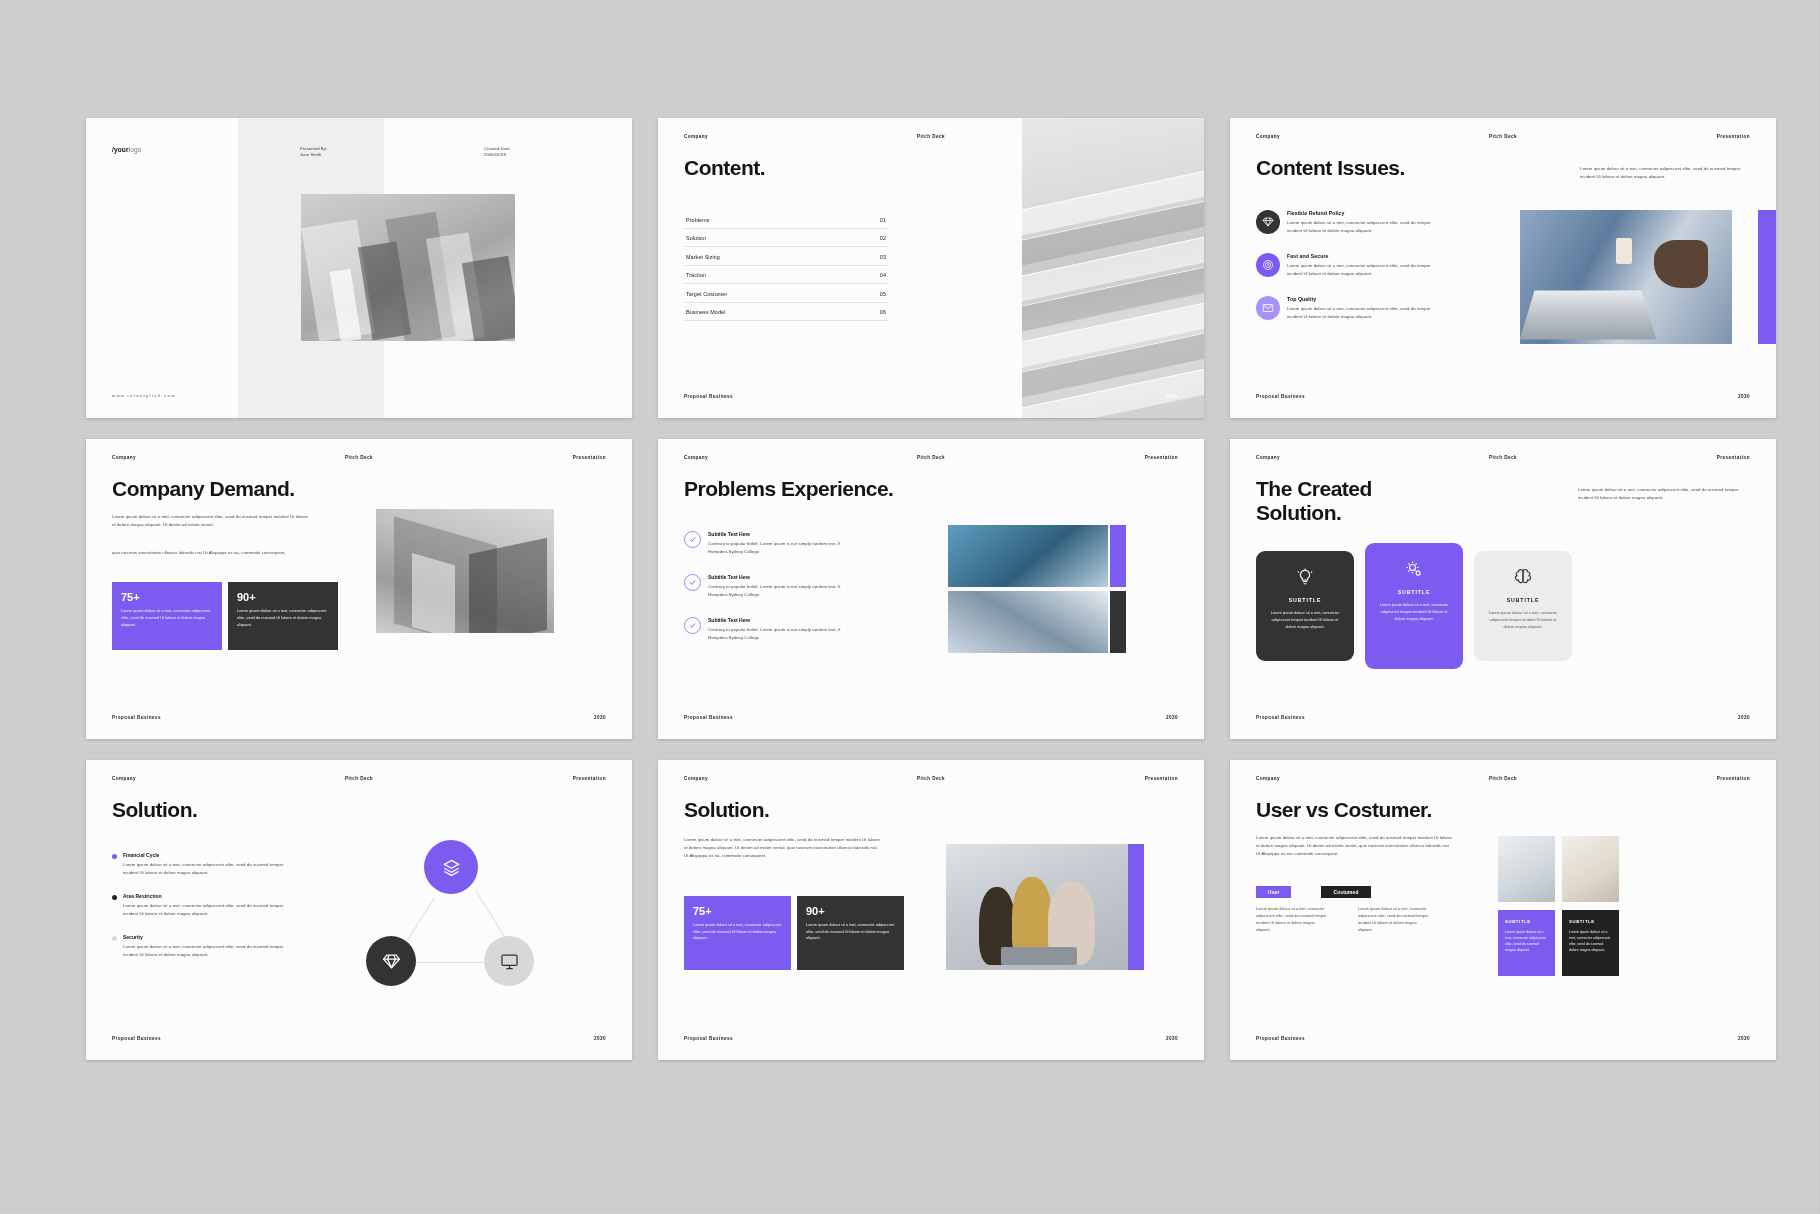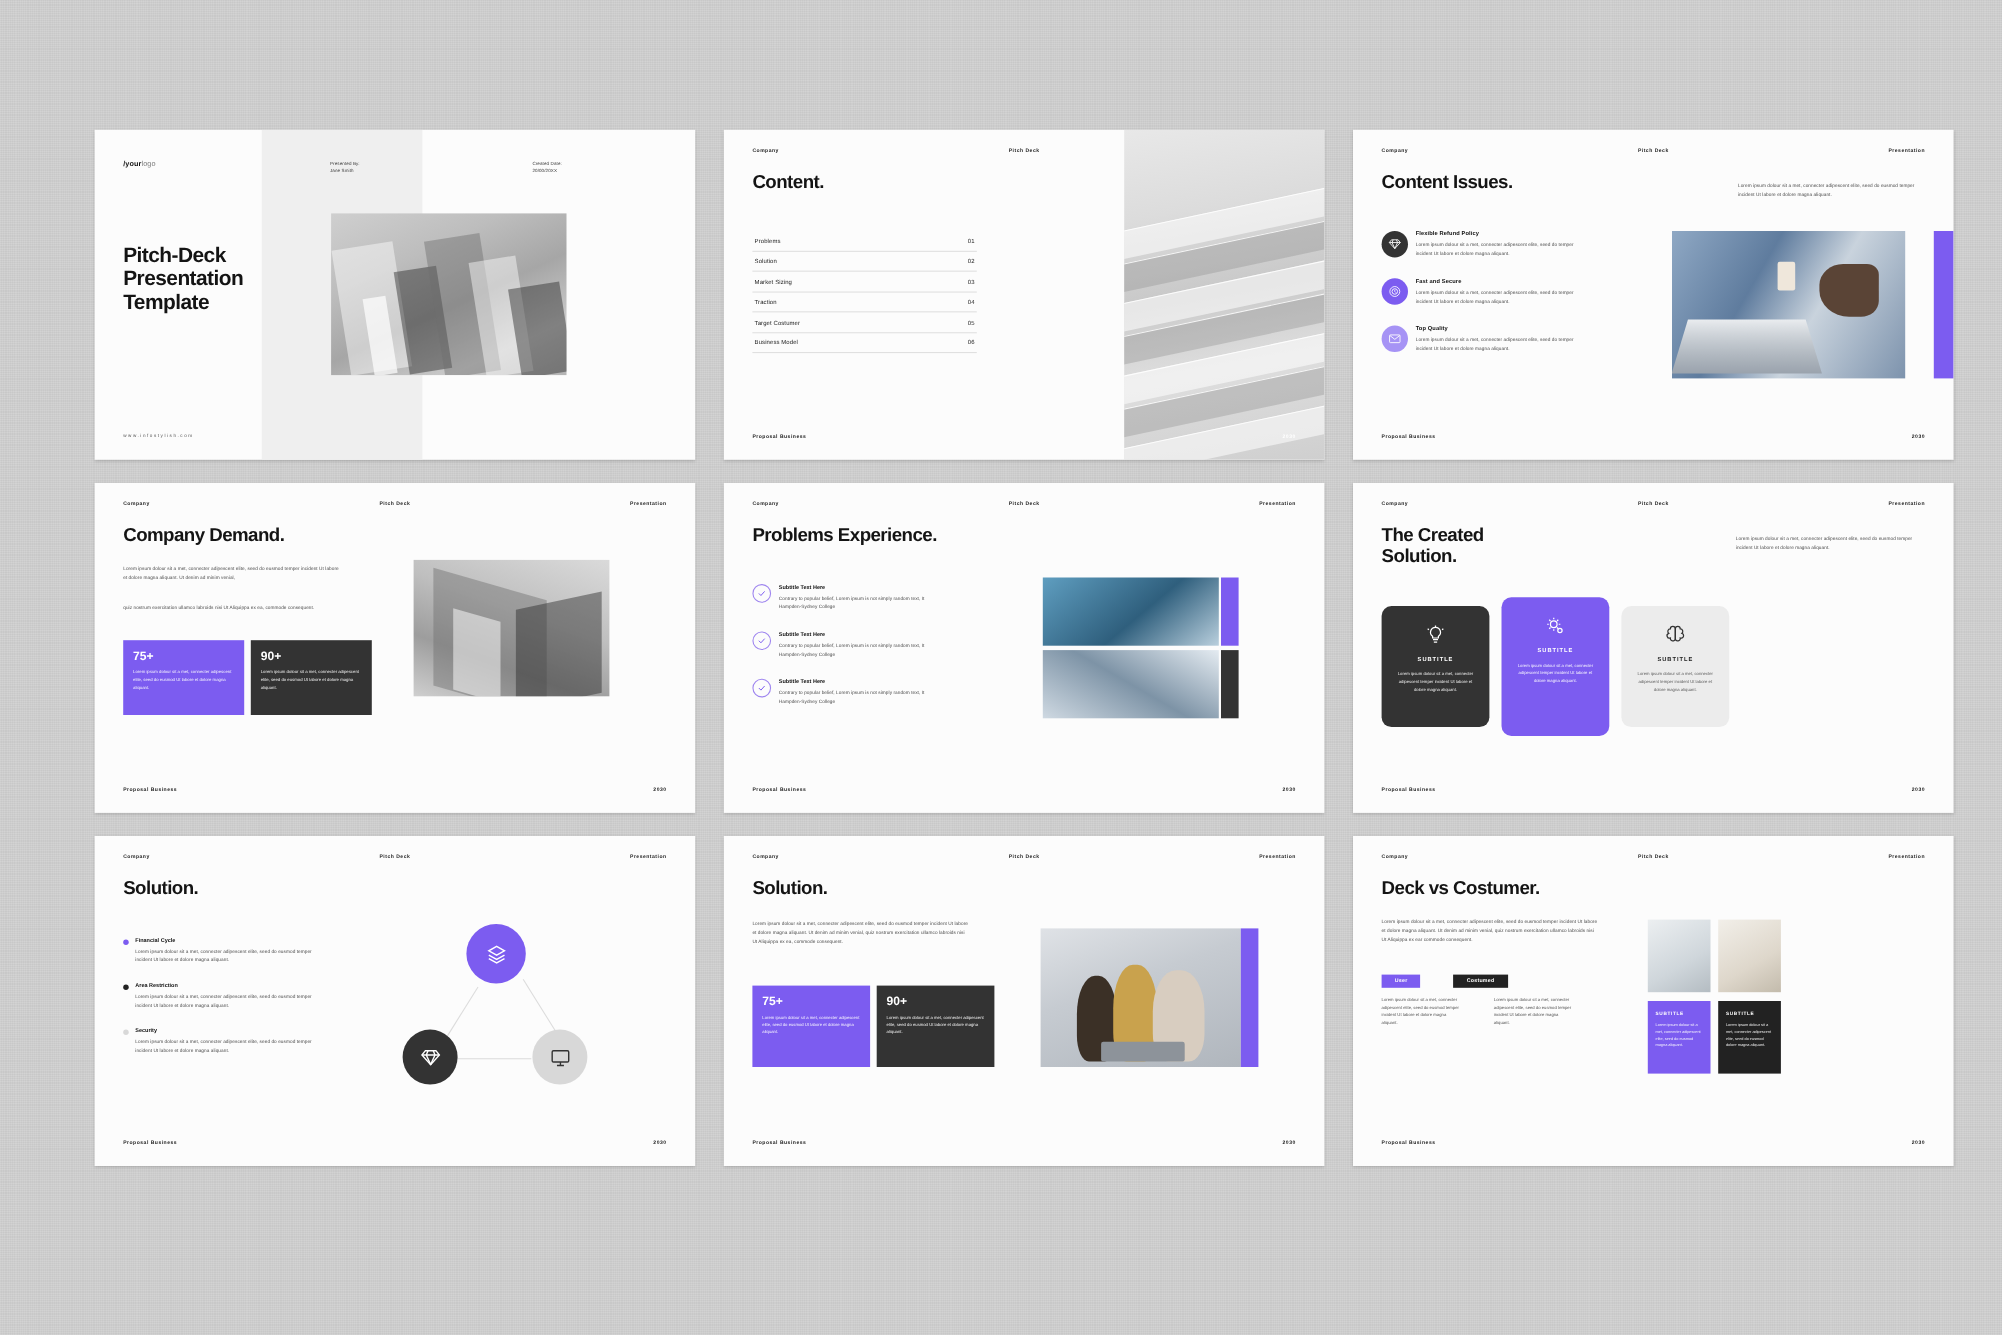--- a/index.html
+++ b/index.html
@@ -43,21 +43,21 @@
   .hdr .h-c { left: 50%; transform: translateX(-50%); }
   .hdr .h-r { right: 26px; }
   .ftr { position: absolute; bottom: 14px; left: 0; right: 0; height: 10px; }
   .ftr span {
     position: absolute; font-size: 4.6px; font-weight: 700;
     letter-spacing: .45px; color: #1c1c1c; white-space: nowrap;
   }
   .ftr .f-l { left: 26px; }
   .ftr .f-r { right: 26px; }
   h1.title {
-    position: absolute; font-size: 17px; font-weight: 700;
+    position: absolute; font-size: 21px; font-weight: 700;
     letter-spacing: -.5px; color: #141414; line-height: 1.12;
   }
   .body-txt {
     font-size: 4.3px; line-height: 1.85; color: #4a4a4a; letter-spacing: .05px;
   }
   .purple { background: #7c5cf0; }
   .dark   { background: #333333; }
   .lightg { background: #ececec; }
 
   
@@ -218,21 +218,20 @@
       <b>/your</b><i>logo</i>
     </div>
     <div class="meta m1">
       <div>Presented By:</div>
       <div>Jane Smith</div>
     </div>
     <div class="meta m2">
       <div>Created Date:</div>
       <div>20/00/20XX</div>
     </div>
-    <h1 class="title">Pitch-Deck Presentation Template</h1>
     <div class="url">www.infostylish.com</div>
     <div class="photo">
       <div class="bldg" style="left:4%;top:20%;width:26%;height:78%;transform:rotate(-9deg)"></div>
       <div class="bldg d" style="left:30%;top:34%;width:18%;height:64%;transform:rotate(-9deg)"></div>
       <div class="bldg m" style="left:44%;top:14%;width:24%;height:86%;transform:rotate(-9deg)"></div>
       <div class="bldg" style="left:62%;top:28%;width:20%;height:72%;transform:rotate(-9deg)"></div>
       <div class="bldg d" style="left:78%;top:44%;width:22%;height:56%;transform:rotate(-9deg)"></div>
       <div class="bldg" style="left:16%;top:52%;width:10%;height:48%;transform:rotate(-9deg);background:rgba(255,255,255,.7)"></div>
     </div>
   </div>
@@ -556,21 +555,21 @@
       <span class="f-r">2030</span>
     </div>
   </div>
 
   <div class="slide" id="s9">
     <div class="hdr">
       <span class="h-l">Company</span>
       <span class="h-c">Pitch Deck</span>
       <span class="h-r">Presentation</span>
     </div>
-    <h1 class="title">Deck vs Costumer.</h1>
+    <h1 class="title">User vs Costumer.</h1>
     <div class="p1 body-txt">Lorem ipsum dolour sit a met, connecter adipescent elite, seed do eusmod temper incident Ut labore et dolore magna aliquant. Ut denim ad minim venial, quiz nostrum exercitation ullamco labroids nisi Ut Aliquippa ex ear commode consequent.</div>
     <div class="chips">
       <div class="chip purple">User</div>
       <div class="chip" style="background:#222">Costumed</div>
     </div>
     <div class="cols">
       <div class="col">Lorem ipsum dolour sit a met, connecter adipescent elite, seed do eusmod temper incident Ut labore et dolore magna aliquant.</div>
       <div class="col">Lorem ipsum dolour sit a met, connecter adipescent elite, seed do eusmod temper incident Ut labore et dolore magna aliquant.</div>
     </div>
     <div class="thumbs">

